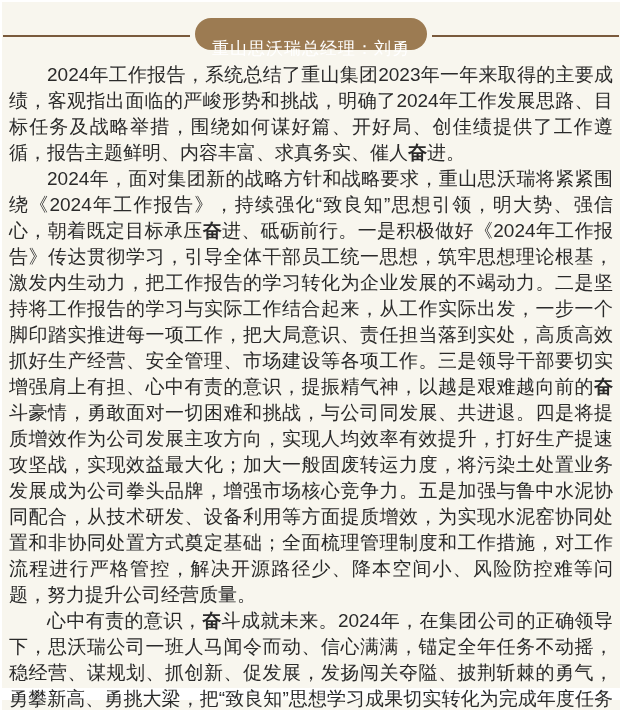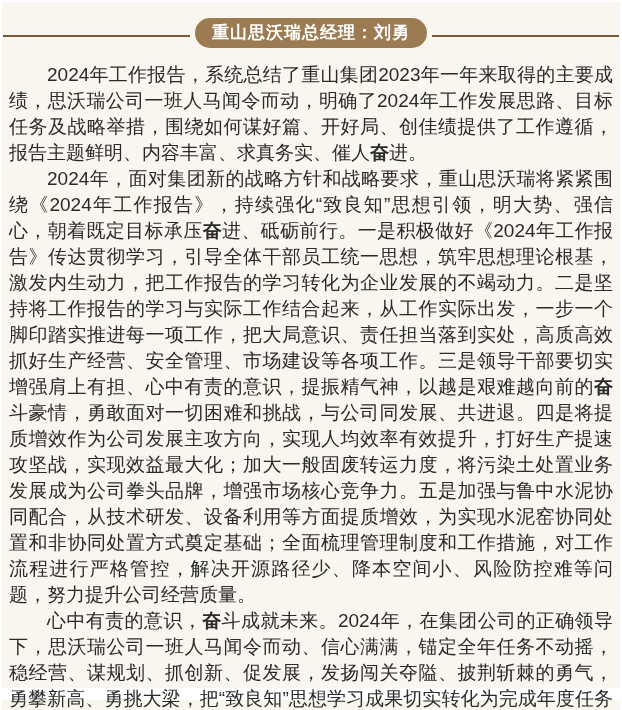--- a/index.html
+++ b/index.html
@@ -47,25 +47,25 @@
   .badge-halo {
     position: relative;
     display: inline-block;
     background: var(--card_bg);
     padding: 0 5px;
   }
   .badge {
     display: inline-block;
     background: var(--badge_bg);
     color: var(--badge_text);
-    font-weight: bold;
+    font-weight: normal;
     font-size: 17px;
     line-height: 30px;
     height: 30px;
-    padding: 0 17px;
+    padding: 16px 17px;
     border-radius: 16px;
     letter-spacing: 1px;
     white-space: nowrap;
   }
   .article {
     margin-top: 12px;
     padding: 0 7px;
     color: var(--text_color);
     font-size: 19px;
     line-height: 26px;
@@ -81,19 +81,19 @@
 <body>
 
 <div class="card main">
   <div class="header">
     <div class="header-line"></div>
     <span class="badge-halo">
       <span class="badge">重山思沃瑞总经理：刘勇</span>
     </span>
   </div>
   <div class="article">
-      <p><span>2024年工作报告，系统总结了重山集团2023年一年来取得的主要成绩，思沃瑞公司一班人马闻令而动，明确了2024年工作发展思路、目标任务及战略举措，围绕如何谋好篇、开好局、创佳绩提供了工作遵循，报告主题鲜明、内容丰富、求真务实、催人</span><span class="bold-char">奋</span><span>进。</span></p>
+      <p><span>2024年工作报告，系统总结了重山集团2023年一年来取得的主要成绩，客观指出面临的严峻形势和挑战，明确了2024年工作发展思路、目标任务及战略举措，围绕如何谋好篇、开好局、创佳绩提供了工作遵循，报告主题鲜明、内容丰富、求真务实、催人</span><span class="bold-char">奋</span><span>进。</span></p>
       <p><span>2024年，面对集团新的战略方针和战略要求，重山思沃瑞将紧紧围绕《2024年工作报告》，持续强化“致良知”思想引领，明大势、强信心，朝着既定目标承压</span><span class="bold-char">奋</span><span>进、砥砺前行。一是积极做好《2024年工作报告》传达贯彻学习，引导全体干部员工统一思想，筑牢思想理论根基，激发内生动力，把工作报告的学习转化为企业发展的不竭动力。二是坚持将工作报告的学习与实际工作结合起来，从工作实际出发，一步一个脚印踏实推进每一项工作，把大局意识、责任担当落到实处，高质高效抓好生产经营、安全管理、市场建设等各项工作。三是领导干部要切实增强肩上有担、心中有责的意识，提振精气神，以越是艰难越向前的</span><span class="bold-char">奋</span><span>斗豪情，勇敢面对一切困难和挑战，与公司同发展、共进退。四是将提质增效作为公司发展主攻方向，实现人均效率有效提升，打好生产提速攻坚战，实现效益最大化；加大一般固废转运力度，将污染土处置业务发展成为公司拳头品牌，增强市场核心竞争力。五是加强与鲁中水泥协同配合，从技术研发、设备利用等方面提质增效，为实现水泥窑协同处置和非协同处置方式奠定基础；全面梳理管理制度和工作措施，对工作流程进行严格管控，解决开源路径少、降本空间小、风险防控难等问题，努力提升公司经营质量。</span></p>
       <p><span>心中有责的意识，</span><span class="bold-char">奋</span><span>斗成就未来。2024年，在集团公司的正确领导下，思沃瑞公司一班人马闻令而动、信心满满，锚定全年任务不动摇，稳经营、谋规划、抓创新、促发展，发扬闯关夺隘、披荆斩棘的勇气，勇攀新高、勇挑大梁，把“致良知”思想学习成果切实转化为完成年度任务目标的强大力量，用责任和担当诠释重山</span></p>
     </div>
 </div>
 
 <div class="card next"></div>
 
 </body></html>

